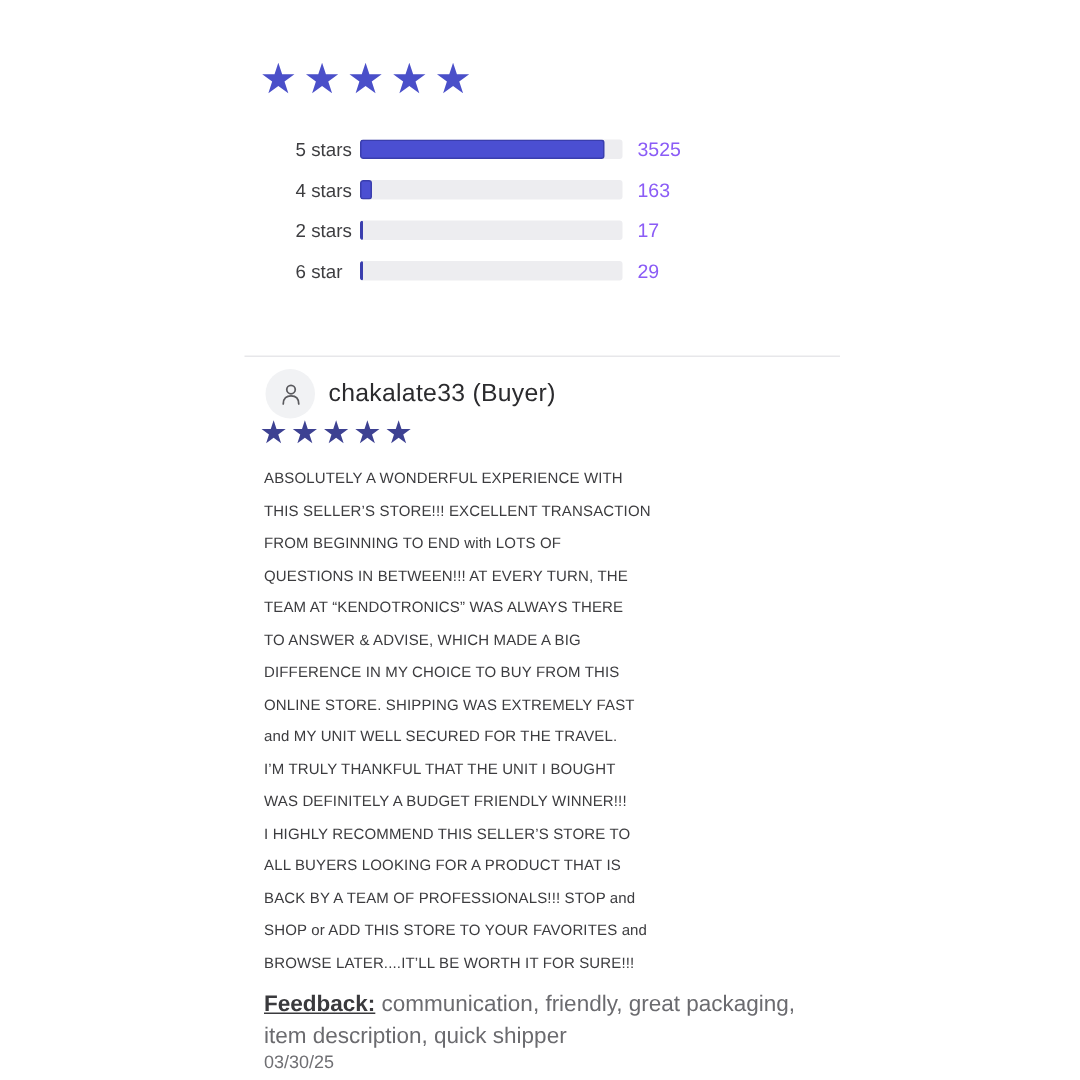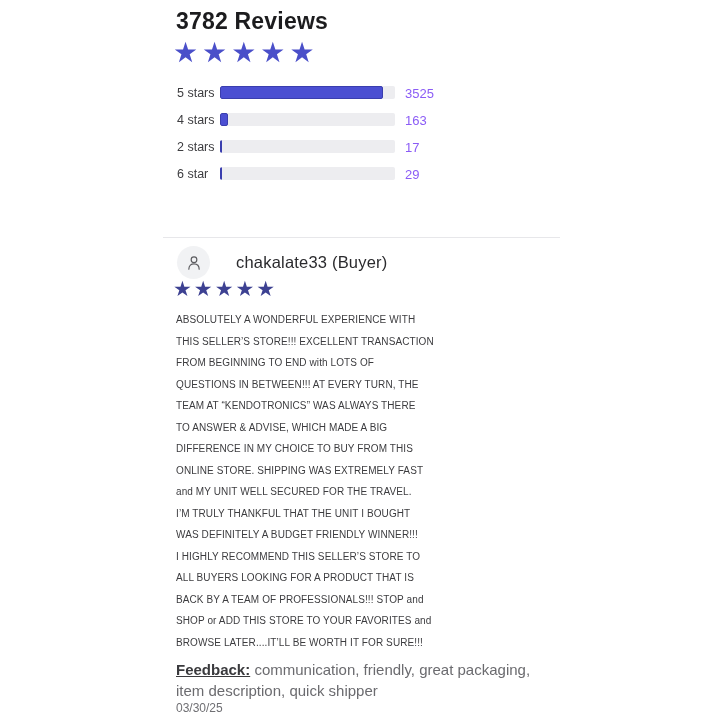--- a/index.html
+++ b/index.html
@@ -48,37 +48,37 @@
     position:absolute;left:24px;top:42px;width:34px;height:3px;background:#b5d48c;border-radius:2px;
   }
   .shield-icon{position:absolute;left:52px;top:26px;width:30px;height:30px;}
   .seller-name{
     position:absolute;left:0px;top:52px;width:84px;text-align:center;
     font-size:13px;color:#2e2e30;letter-spacing:.3px;
   }
 
   
   .histogram{position:absolute;left:177px;top:86px;width:280px;}
-  .hist-row{display:flex;align-items:flex-start;height:27px;}
+  .hist-row{display:flex;align-items:center;height:27px;margin-left:20px;}
   .hist-label{width:42px;flex:0 0 42px;font-size:12.5px;color:#3d3d40;}
   .hist-track{
     position:relative;flex:0 0 175px;width:175px;height:13px;margin-left:1px;
     background:#ededf0;border-radius:2px;overflow:hidden;
   }
   .hist-fill{
     position:absolute;left:0;top:0;bottom:0;min-width:1.5px;
     background:#4b4fd2;border:1px solid #3a3eae;border-radius:2px;box-sizing:border-box;
   }
   .hist-count{margin-left:10px;font-size:13px;color:#8b5cf6;}
 
   
   .divider{position:absolute;left:163px;top:237px;width:397px;height:1px;background:#e7e7ea;}
 
   
-  .review-header{position:absolute;left:177px;top:246px;display:flex;align-items:center;gap:17px;}
+  .review-header{position:absolute;left:177px;top:246px;display:flex;align-items:center;}
   .avatar{
     width:33px;height:33px;border-radius:50%;background:#f1f2f4;
     display:flex;align-items:center;justify-content:center;flex:0 0 33px;
   }
   .username{margin-left:9px;font-size:16.5px;color:#2b2b2e;letter-spacing:.2px;}
 
   .review-text{
     position:absolute;left:176px;top:309px;width:400px;
     font-size:10px;line-height:21.5px;color:#3c3c3f;letter-spacing:.1px;
     white-space:pre-line;
@@ -91,21 +91,20 @@
   .review-date{
     position:absolute;left:176px;top:701px;
     font-size:12px;color:#6f6f73;
   }
 </style>
 </head>
 <body>
 
 <div class="page">
 
-  <div class="page-title">3782 Reviews</div>
   <div class="stars-lg"><span>★</span><span>★</span><span>★</span><span>★</span><span>★</span></div>
 
 
   <div class="histogram" id="histogram">
       <div class="hist-row">
         <span class="hist-label">5 stars</span>
         <span class="hist-track">
           <span class="hist-fill" style="width: 93.2%;"></span>
         </span>
         <span class="hist-count">3525</span>

